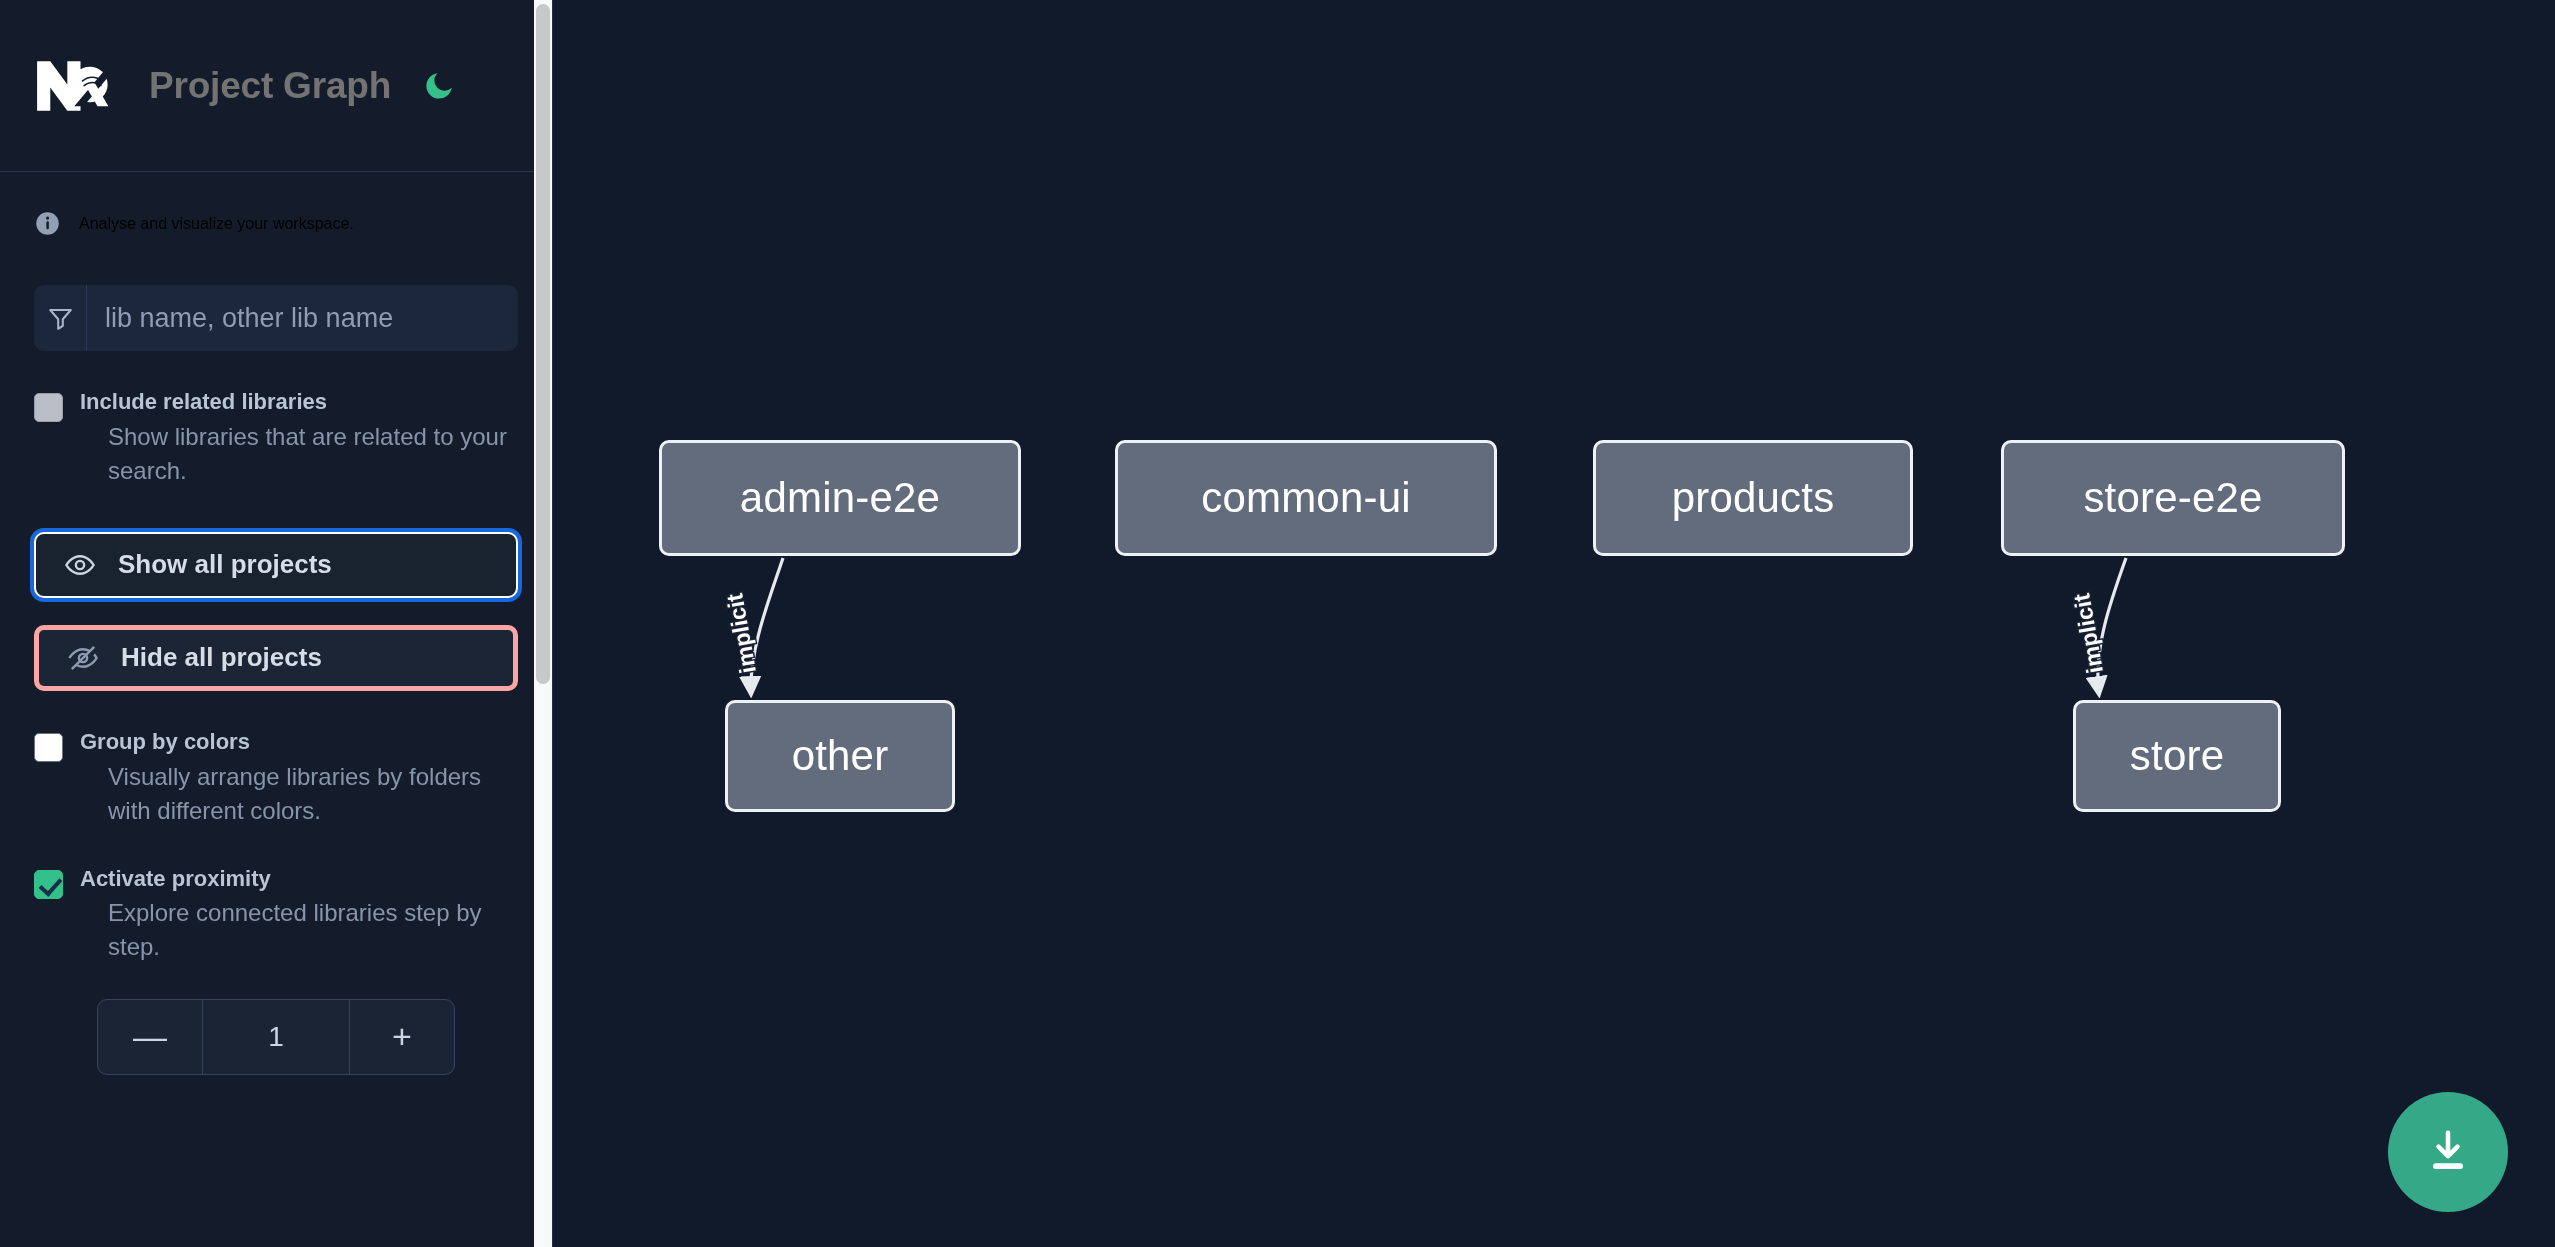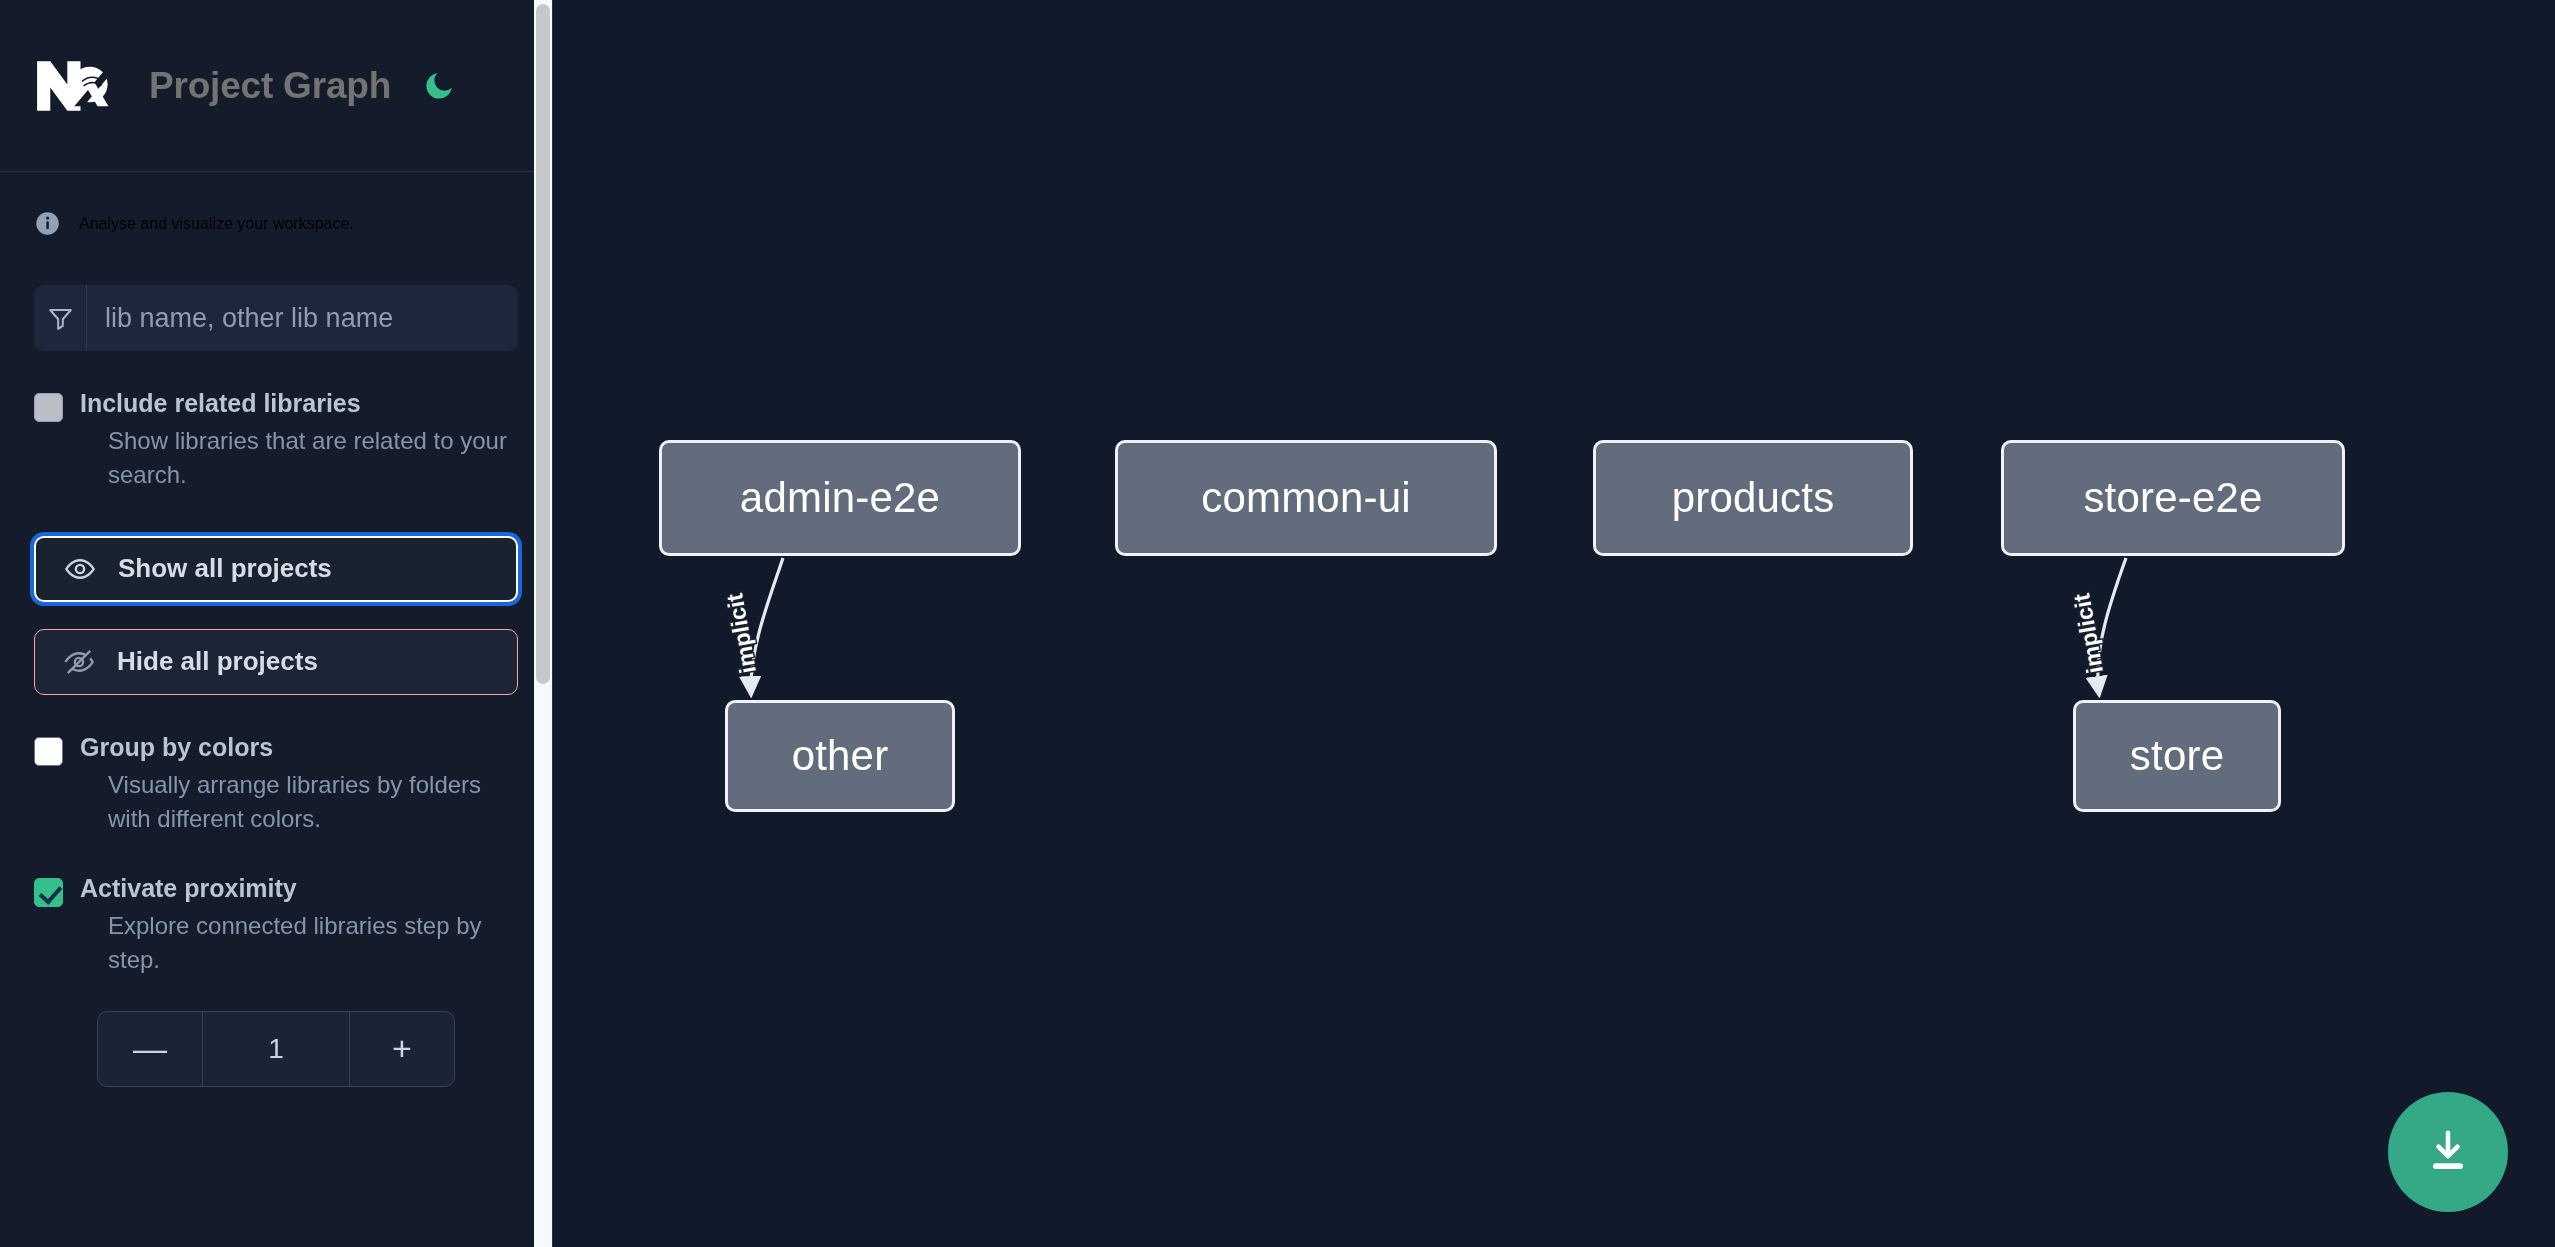--- a/index.html
+++ b/index.html
@@ -81,37 +81,37 @@
   .cbox.unchecked { background: #ffffff; border: 1px solid #6b7280; }
   .cbox.checked { background: #34c08a; border: 1px solid #34c08a; }
   .cbox.checked::after {
     content: ""; position: absolute;
     left: 9px; top: 3px; width: 9px; height: 17px;
     border: solid #16304a; border-width: 0 4px 4px 0;
     transform: rotate(42deg);
   }
   .check-texts { flex: 1 1 auto; min-width: 0; }
   .check-label {
-    font-size: 25px; font-weight: 700; color: #b9c4d4;
+    font-size: 22px; font-weight: 700; color: #b9c4d4;
     line-height: 1.35; white-space: nowrap;
   }
   .check-desc {
     font-size: 24px; color: #8794a9; line-height: 1.42;
     margin-top: 3px; max-width: 445px; margin-left: 28px;
   }
 
   
   .btn-stack { padding: 0 34px; margin-top: 44px; }
   .gbtn {
     position: relative;
     width: 100%; height: 66px;
     display: flex; align-items: center;
     padding-left: 28px; gap: 22px;
     background: #1b2536;
-    border: 1px solid #fca5a5;
+    border: 5px solid #fca5a5;
     border-radius: 10px;
     color: #d6dde8; font-size: 26px; font-weight: 700;
     font-family: "Liberation Sans", sans-serif;
     cursor: pointer; text-align: left;
   }
   .gbtn.focused {
     background: #19222f;
     border: 2px solid #ffffff;
     box-shadow: 0 0 0 4px #1668dc;
   }

